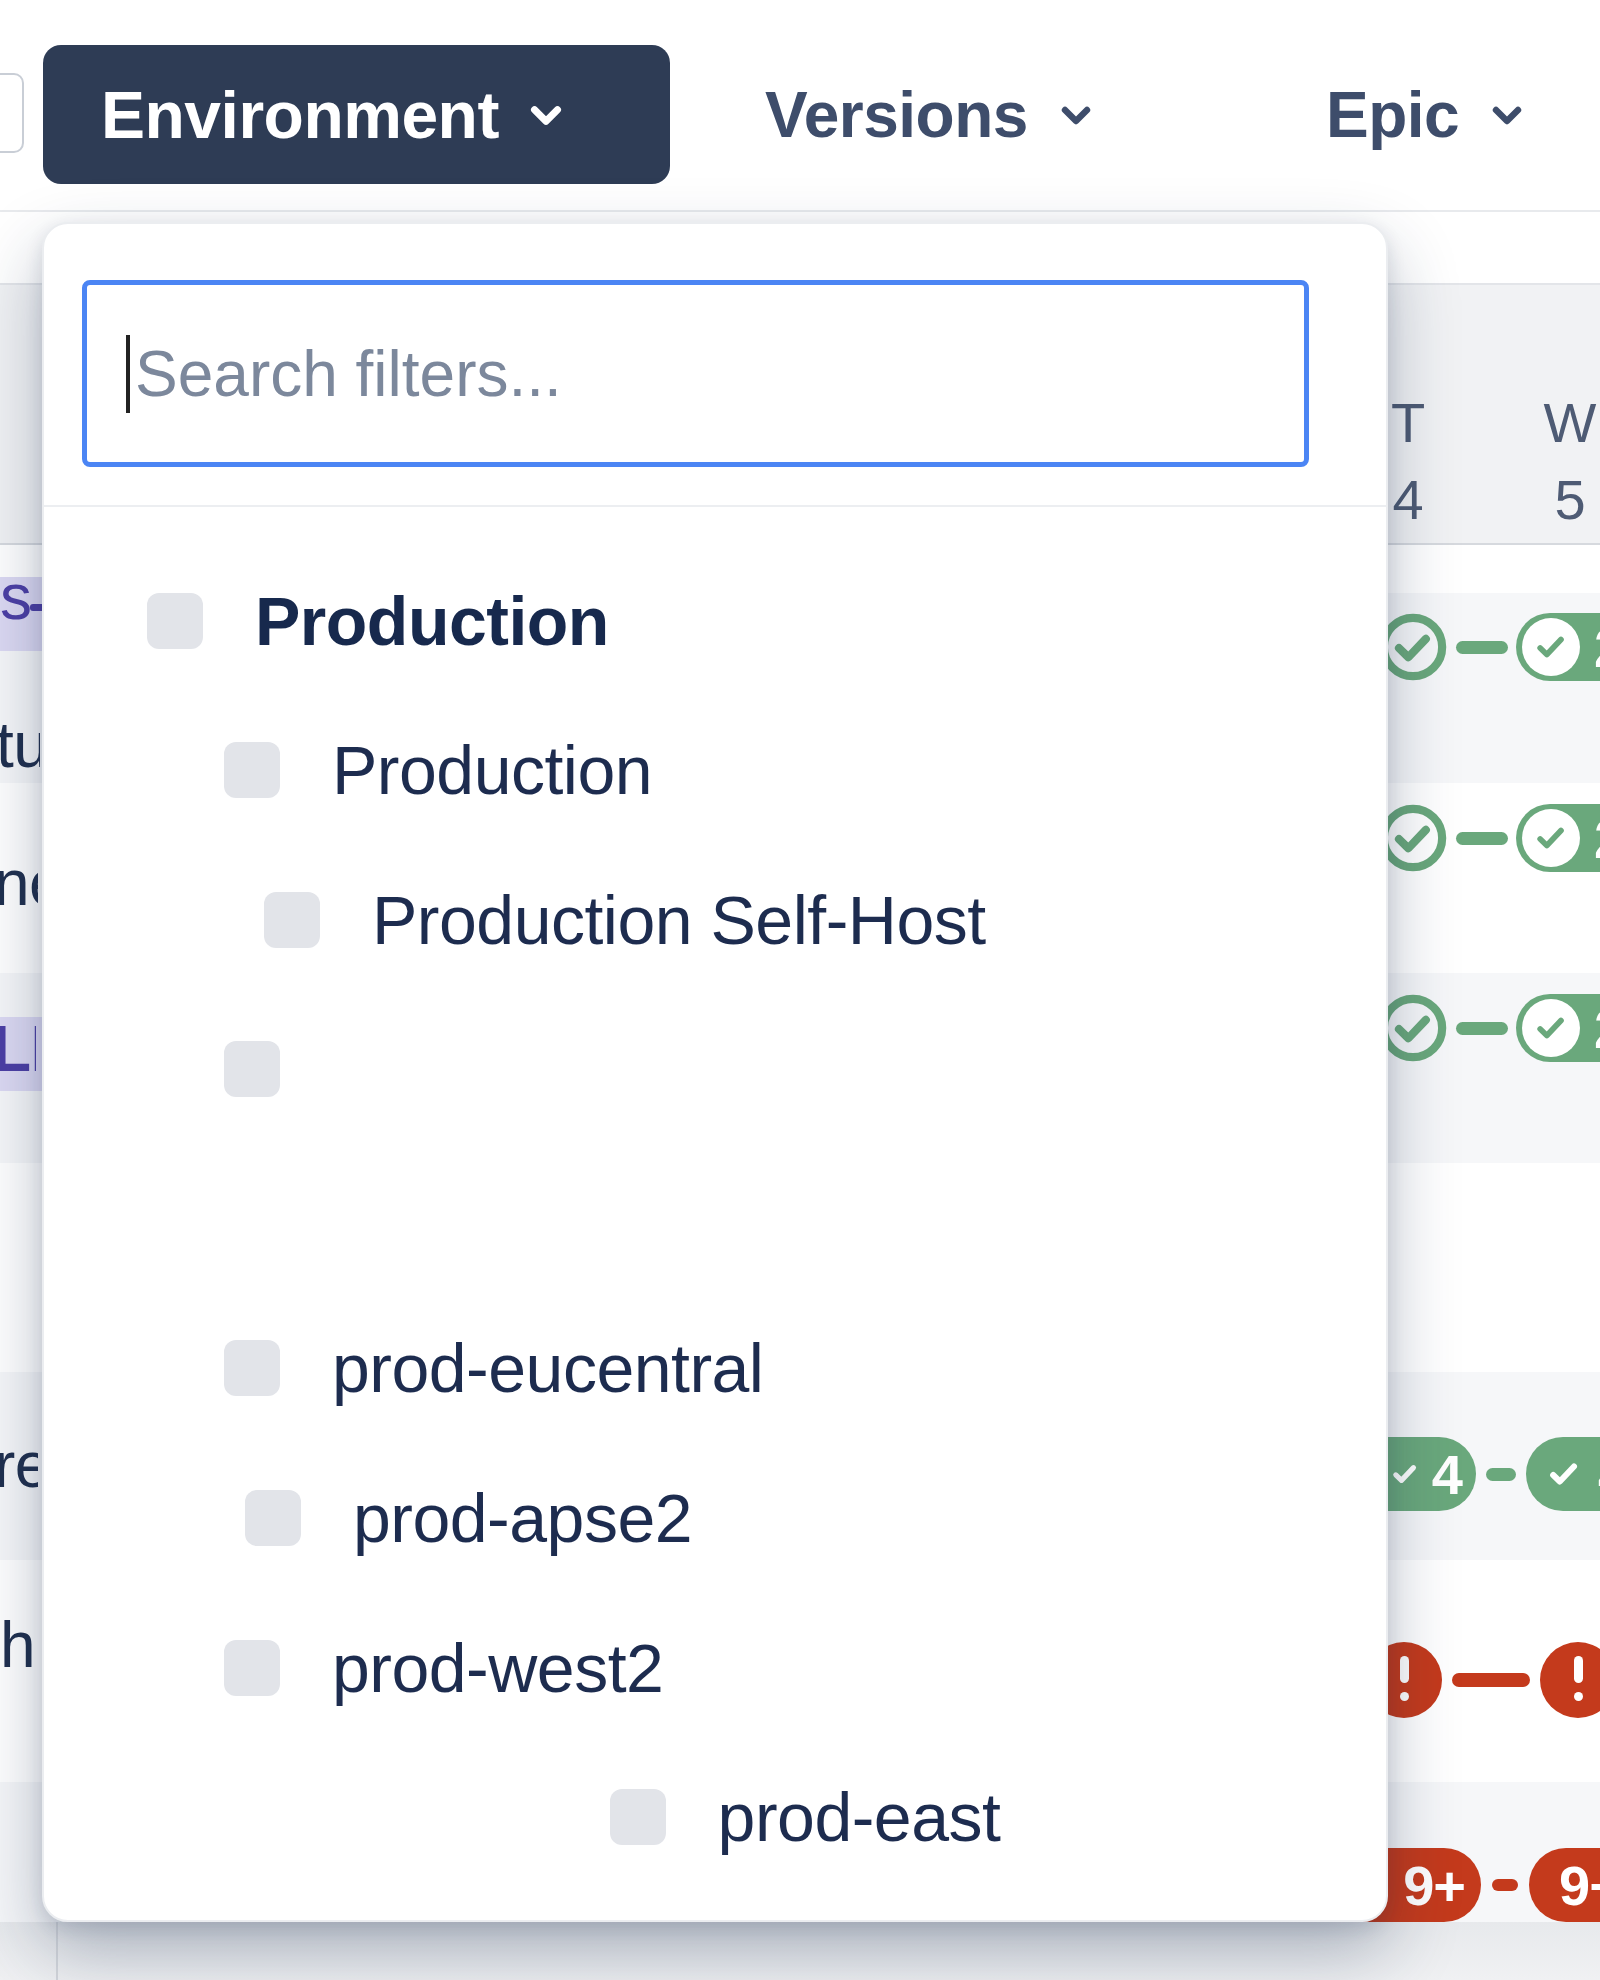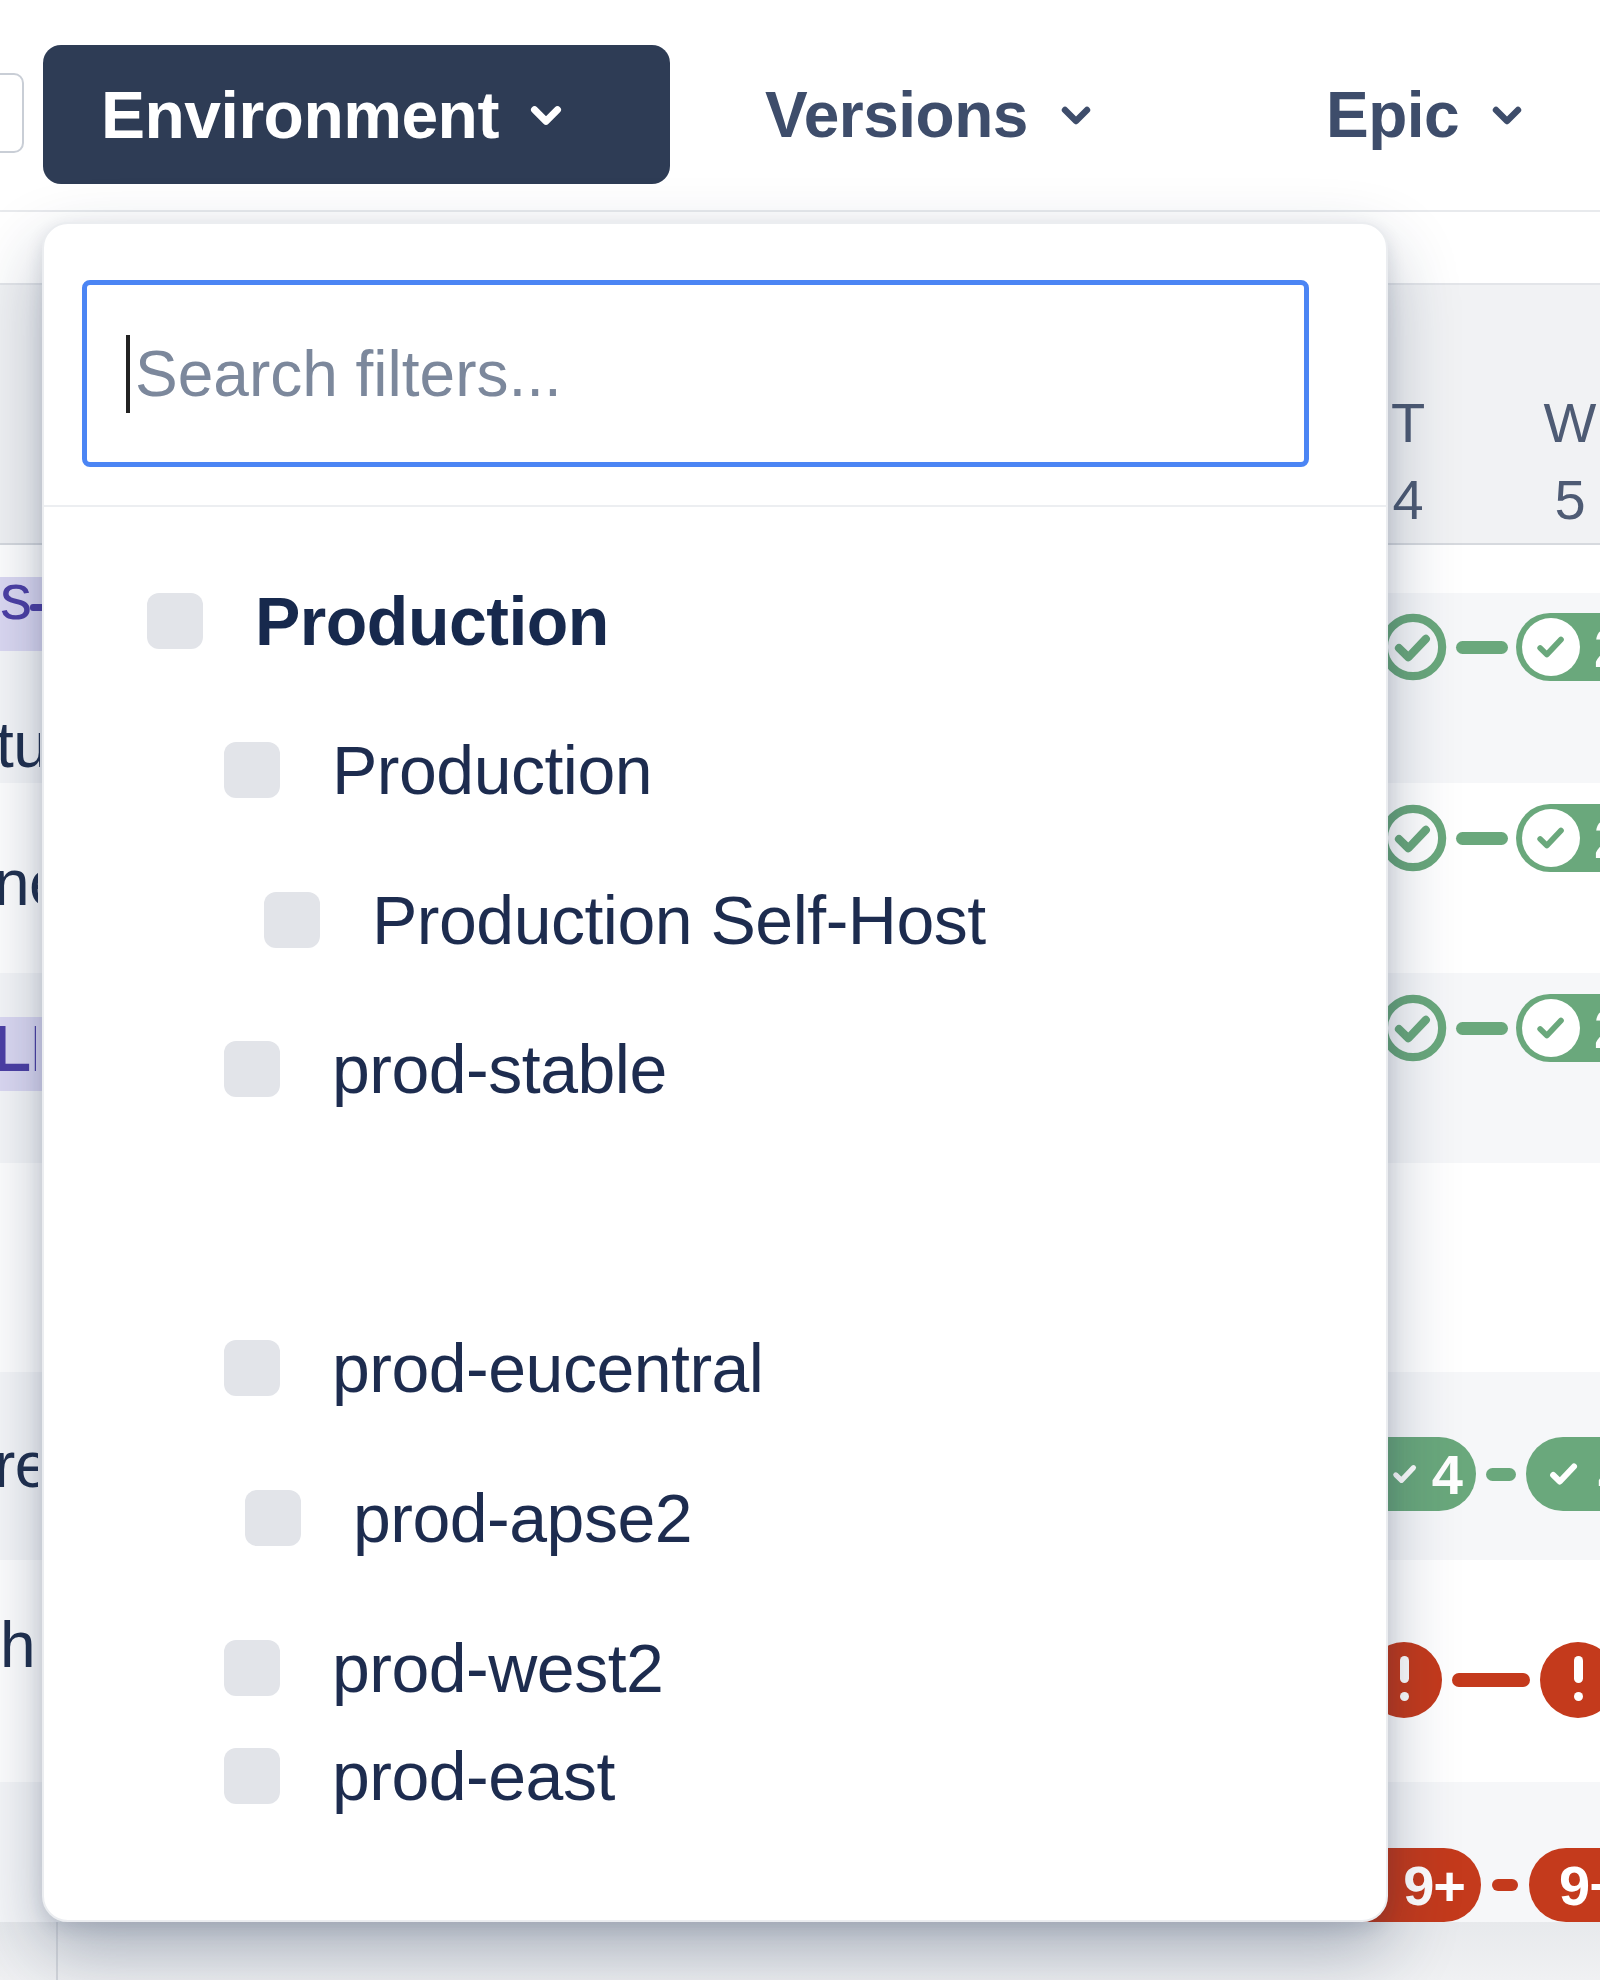--- a/index.html
+++ b/index.html
@@ -218,37 +218,36 @@
     <span class="opt-label">Production</span>
   </div>
 
   <div class="opt-row child" style="top:621px;padding-left:40px;">
     <div class="cbox"></div>
     <span class="opt-label">Production Self-Host</span>
   </div>
 
   <div class="opt-row child" style="top:770px;">
     <div class="cbox"></div>
-    <span class="opt-label">prod-stable</span>
   </div>
 
 
   <div class="opt-row child" style="top:1069px;">
     <div class="cbox"></div>
     <span class="opt-label">prod-eucentral</span>
   </div>
 
   <div class="opt-row child" style="top:1219px;padding-left:21px;">
     <div class="cbox"></div>
     <span class="opt-label">prod-apse2</span>
   </div>
 
   <div class="opt-row child" style="top:1369px;">
     <div class="cbox"></div>
     <span class="opt-label">prod-west2</span>
   </div>
 
-  <div class="opt-row child" style="top:1477px;">
+  <div class="opt-row child" style="top:1518px;justify-content:center;">
     <div class="cbox"></div>
     <span class="opt-label">prod-east</span>
   </div>
 
 </div>
 
 </body></html>

